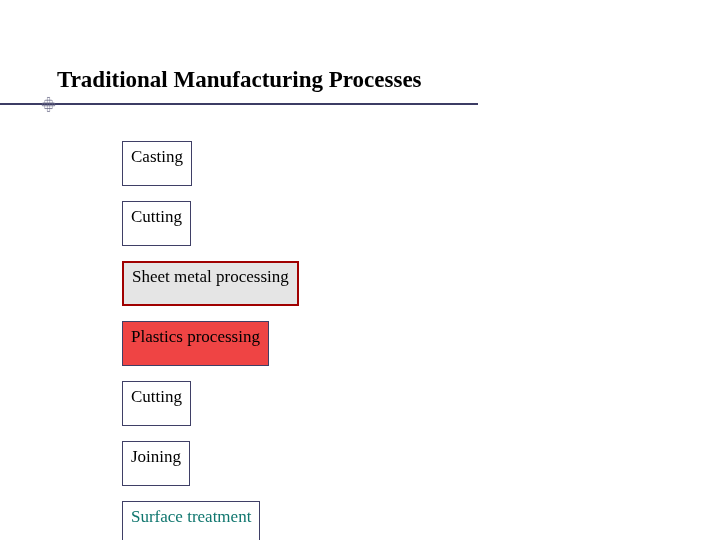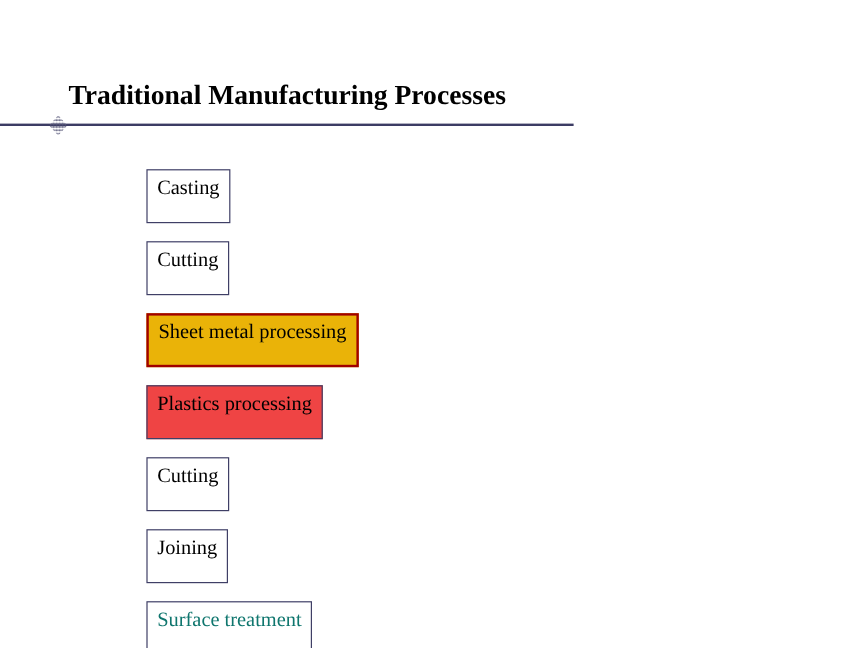--- a/index.html
+++ b/index.html
@@ -78,19 +78,19 @@
 <div class="slide">
   <h1 class="slide-title" style="color: rgb(0, 0, 0);">Traditional Manufacturing Processes</h1>
 
   <div class="title-divider" style="background: rgb(60, 60, 100);"></div>
 
   <div class="divider-ornament"></div>
 
   <div class="box-list">
       <div class="process-box" style="border-color: rgb(63, 63, 102); background: rgb(255, 255, 255); color: rgb(0, 0, 0);">Casting</div>
       <div class="process-box" style="border-color: rgb(63, 63, 102); background: rgb(255, 255, 255); color: rgb(0, 0, 0);">Cutting</div>
-      <div class="process-box highlighted" style="border-color: rgb(160, 0, 0); background: #eab308; color: rgb(0, 0, 0);">Sheet metal processing</div>
+      <div class="process-box highlighted" style="border-color: rgb(160, 0, 0); background: #e5e5e5; color: rgb(0, 0, 0);">Sheet metal processing</div>
       <div class="process-box" style="border-color: rgb(63, 63, 102); background: #ef4444; color: rgb(0, 0, 0);">Plastics processing</div>
       <div class="process-box" style="border-color: rgb(63, 63, 102); background: rgb(255, 255, 255); color: rgb(0, 0, 0);">Cutting</div>
       <div class="process-box" style="border-color: rgb(63, 63, 102); background: rgb(255, 255, 255); color: rgb(0, 0, 0);">Joining</div>
       <div class="process-box" style="border-color: rgb(63, 63, 102); background: rgb(255, 255, 255); color: #0f766e;">Surface treatment</div>
     </div>
 </div>
 
 </body></html>

